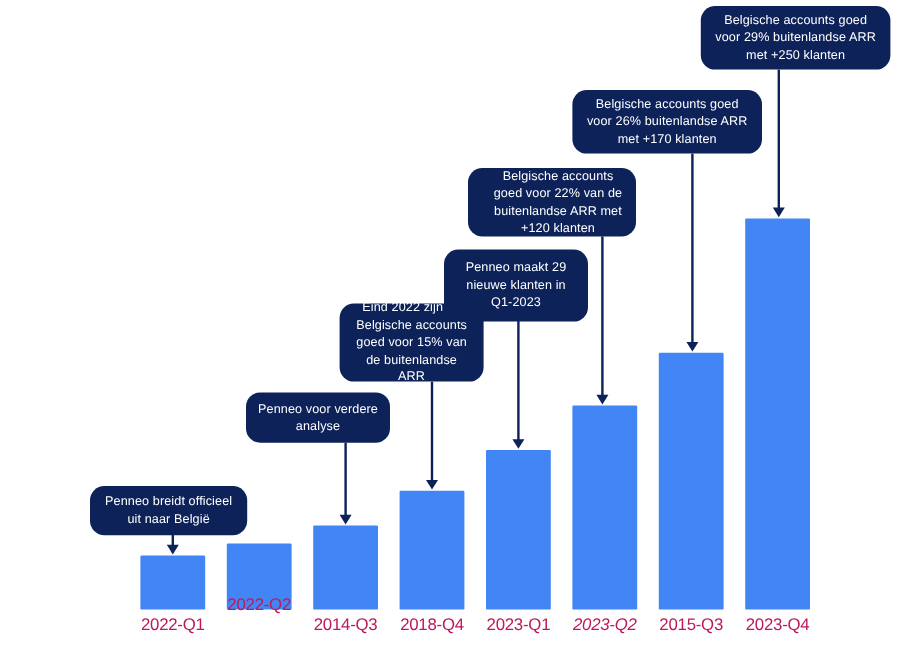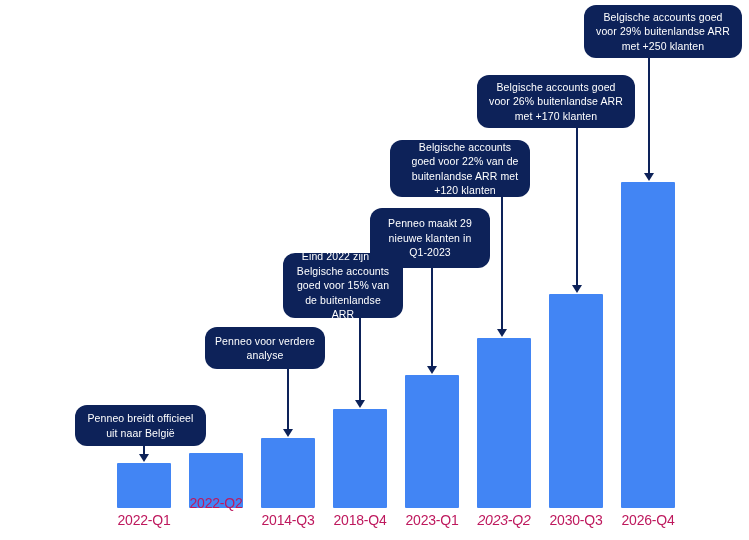--- a/index.html
+++ b/index.html
@@ -90,23 +90,23 @@
       <div class="tick-label" style="left: 171px; top: 495px; width: 90px;">2022-Q2</div>
       <div class="bar" style="left: 261px; top: 438px; width: 54px; height: 70px; background: rgb(66, 133, 244);"></div>
       <div class="tick-label" style="left: 243px; top: 512px; width: 90px;">2014-Q3</div>
       <div class="bar" style="left: 333px; top: 409px; width: 54px; height: 99px; background: rgb(66, 133, 244);"></div>
       <div class="tick-label" style="left: 315px; top: 512px; width: 90px;">2018-Q4</div>
       <div class="bar" style="left: 405px; top: 375px; width: 54px; height: 133px; background: rgb(66, 133, 244);"></div>
       <div class="tick-label" style="left: 387px; top: 512px; width: 90px;">2023-Q1</div>
       <div class="bar" style="left: 477px; top: 338px; width: 54px; height: 170px; background: rgb(66, 133, 244);"></div>
       <div class="tick-label" style="left: 459px; top: 512px; width: 90px; font-style: italic;">2023-Q2</div>
       <div class="bar" style="left: 549px; top: 294px; width: 54px; height: 214px; background: rgb(66, 133, 244);"></div>
-      <div class="tick-label" style="left: 531px; top: 512px; width: 90px;">2030-Q3</div>
+      <div class="tick-label" style="left: 531px; top: 512px; width: 90px;">2015-Q3</div>
       <div class="bar" style="left: 621px; top: 182px; width: 54px; height: 326px; background: rgb(66, 133, 244);"></div>
-      <div class="tick-label" style="left: 603px; top: 512px; width: 90px;">2026-Q4</div>
+      <div class="tick-label" style="left: 603px; top: 512px; width: 90px;">2023-Q4</div>
     </div>
 
   <div id="connectors-layer">
       <div class="connector" style="left: 143px; top: 426px;">
         <div class="stem" style="height: 29px; background: rgb(13, 34, 89);"></div>
         <div class="head" style="top: 28px; border-top-color: rgb(13, 34, 89);"></div>
       </div>
       <div class="connector" style="left: 287px; top: 369px;">
         <div class="stem" style="height: 61px; background: rgb(13, 34, 89);"></div>
         <div class="head" style="top: 60px; border-top-color: rgb(13, 34, 89);"></div>

